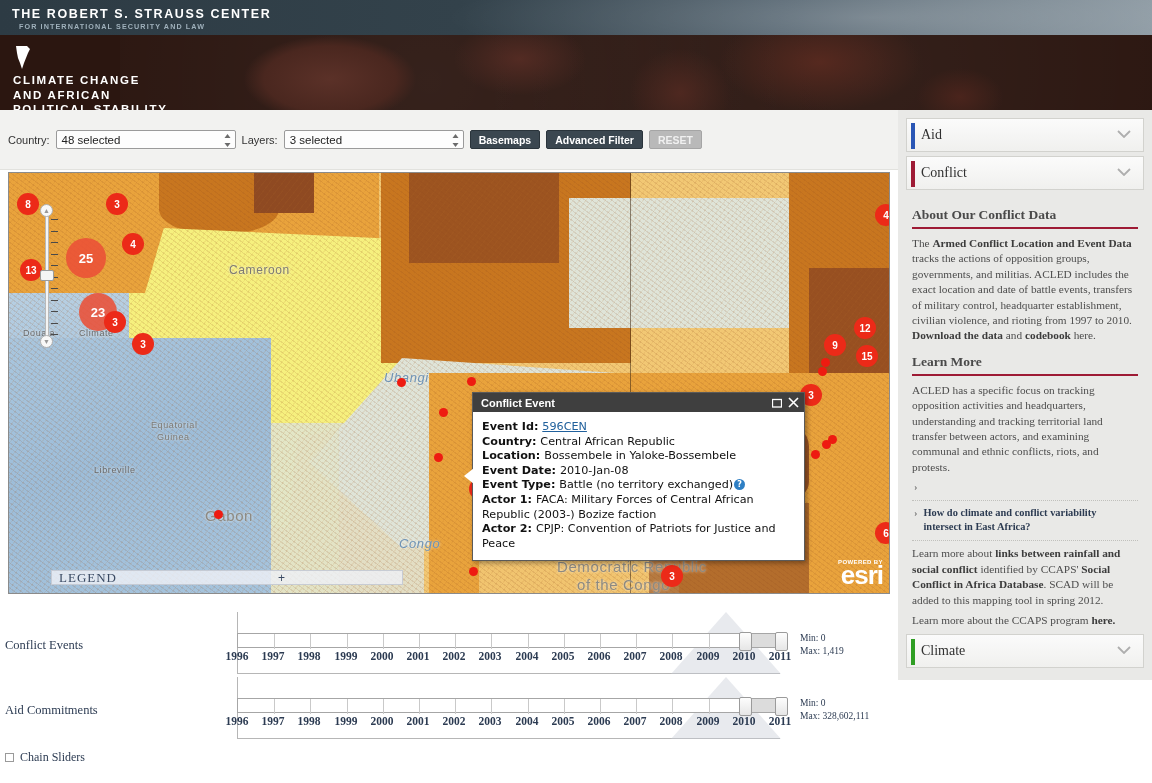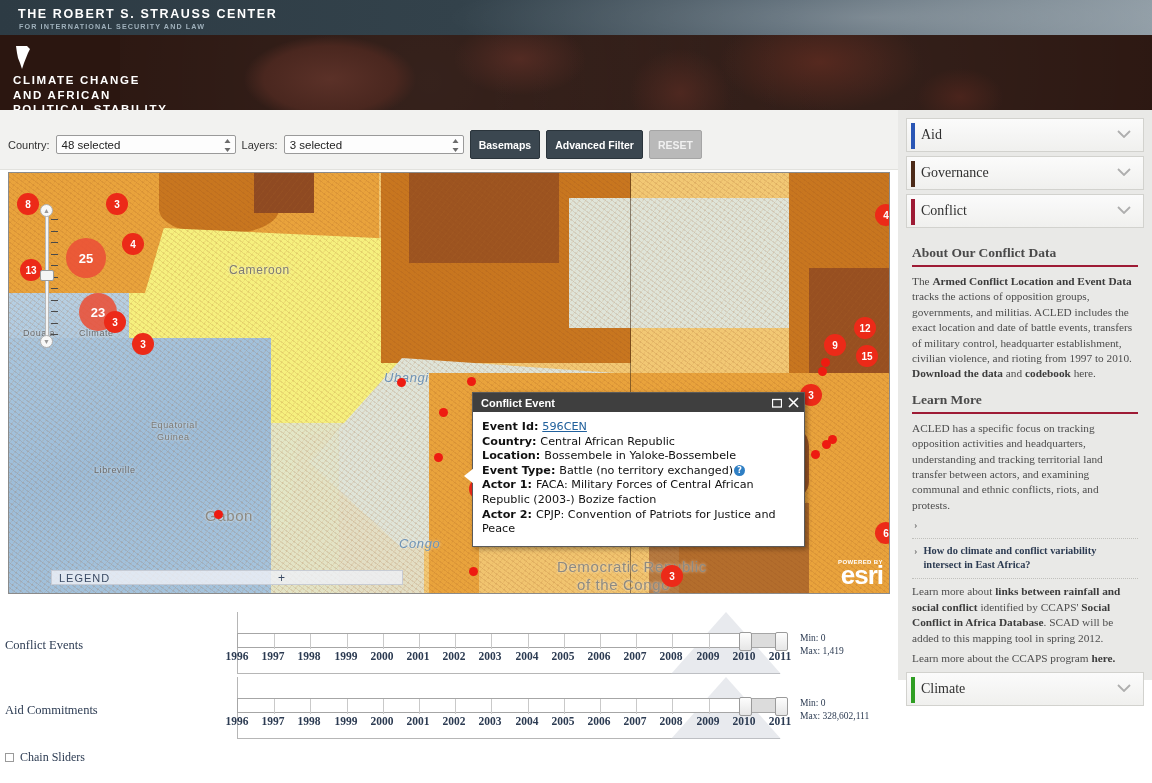--- a/index.html
+++ b/index.html
@@ -16,21 +16,21 @@
   #strauss-bar {
     position:absolute; left:0; top:0; width:1152px; height:35px;
     background:linear-gradient(to right,#2d3b44 0%,#33424b 40%,#546470 68%,#8d9aa3 100%);
     overflow:hidden;
   }
   #strauss-bar .globe-ghost{
     position:absolute; right:0; top:-30px; width:700px; height:95px;
     background:radial-gradient(ellipse at 60% 50%, rgba(255,255,255,.18) 0%, rgba(255,255,255,.07) 40%, rgba(255,255,255,0) 72%);
   }
   #strauss-bar .line1{
-    position:absolute; left:18px; top:7px;
+    position:absolute; left:12px; top:7px;
     color:#ffffff; font-size:12.5px; font-weight:bold; letter-spacing:1.6px;
   }
   #strauss-bar .line2{
     position:absolute; left:19px; top:22px;
     color:#9fb0bb; font-size:7.2px; font-weight:bold; letter-spacing:1.1px;
   }
 
   #ccaps-bar{
     position:absolute; left:0; top:35px; width:1152px; height:75px;
     background:#2b1610;
@@ -74,21 +74,21 @@
     border-radius:2px;
     font-size:11.5px; color:#222;
     padding:2px 18px 0 5px;
     line-height:14px;
   }
   .tb-select .spin{
     position:absolute; right:4px; top:3px;
     width:7px; height:13px;
   }
   .tb-btn{
-    height:29px; padding:0 8px;
+    height:19px; padding:0 8px;
     display:flex; align-items:center;
     font-size:10.5px; font-weight:bold; color:#fff;
     background:#3b4750; border:1px solid #2a343b; border-radius:2px;
   }
   .tb-btn.reset{
     background:#b9b9b9; color:#f0f0f0; border-color:#a5a5a5; font-weight:bold;
   }
 
   
   #map-wrap{
@@ -184,21 +184,21 @@
   }
 
   
   #legend-bar{
     position:absolute; left:42px; bottom:8px; width:352px; height:15px;
     background:rgba(238,240,246,.82);
     border:1px solid rgba(190,195,205,.8);
     display:flex; align-items:center; justify-content:space-between;
     padding:0 7px;
   }
-  #legend-bar .lg-txt{ font-size:11px; letter-spacing:1px; color:#3a4a63; font-family:Liberation Sans, sans-serif; }
+  #legend-bar .lg-txt{ font-size:13px; letter-spacing:1px; color:#3a4a63; font-family:Liberation Serif, serif; }
   #legend-bar .lg-plus{ font-size:12px; color:#3a4a63; line-height:10px; margin-right:110px; }
 
   
   #esri-logo{ position:absolute; right:6px; bottom:6px; text-align:right; }
   #esri-logo .pw{ font-size:6px; font-weight:bold; color:#fff; letter-spacing:.4px; margin-bottom:-2px;}
   #esri-logo .name{ font-size:26px; font-weight:bold; color:#fff; line-height:24px; letter-spacing:-1px;}
 
   
   #popup{
     position:absolute; left:463px; top:219px; width:333px;
@@ -487,44 +487,38 @@
         </svg>
         <svg width="11" height="11" viewBox="0 0 11 11">
           <path d="M1 1 L10 10 M10 1 L1 10" stroke="#ffffff" stroke-width="1.6"></path>
         </svg>
       </span>
     </div>
     <div class="pop-body" id="popup-body">
         <div><b>Event Id: </b><a href="#">596CEN</a></div>
         <div><b>Country: </b><span>Central African Republic</span></div>
         <div><b>Location: </b><span>Bossembele in Yaloke-Bossembele</span></div>
+        <div><b>Event Date: </b><span>2010-Jan-08</span></div>
         <div><b>Event Type: </b><span>Battle (no territory exchanged)</span><span class="help-icon">?</span></div>
         <div><b>Actor 1: </b><span>FACA: Military Forces of Central African Republic (2003-) Bozize faction</span></div>
         <div><b>Actor 2: </b><span>CPJP: Convention of Patriots for Justice and Peace</span></div>
       </div>
   </div>
 </div>
 
 <div id="sidebar">
 
   <div class="acc">
     <div class="bar" style="background:#2a56b5;"></div>
     <span>Aid</span>
     <svg class="chev" width="14" height="8" viewBox="0 0 14 8">
       <path d="M1 1 L7 7 L13 1" fill="none" stroke="#aeaeae" stroke-width="1.8"></path>
     </svg>
   </div>
 
-  <div class="acc">
-    <div class="bar" style="background:#4c2a18;"></div>
-    <span>Governance</span>
-    <svg class="chev" width="14" height="8" viewBox="0 0 14 8">
-      <path d="M1 1 L7 7 L13 1" fill="none" stroke="#aeaeae" stroke-width="1.8"></path>
-    </svg>
-  </div>
 
   <div class="acc">
     <div class="bar" style="background:#9e1b35;"></div>
     <span>Conflict</span>
     <svg class="chev" width="14" height="8" viewBox="0 0 14 8">
       <path d="M1 1 L7 7 L13 1" fill="none" stroke="#aeaeae" stroke-width="1.8"></path>
     </svg>
   </div>
 
   <div class="panel">

